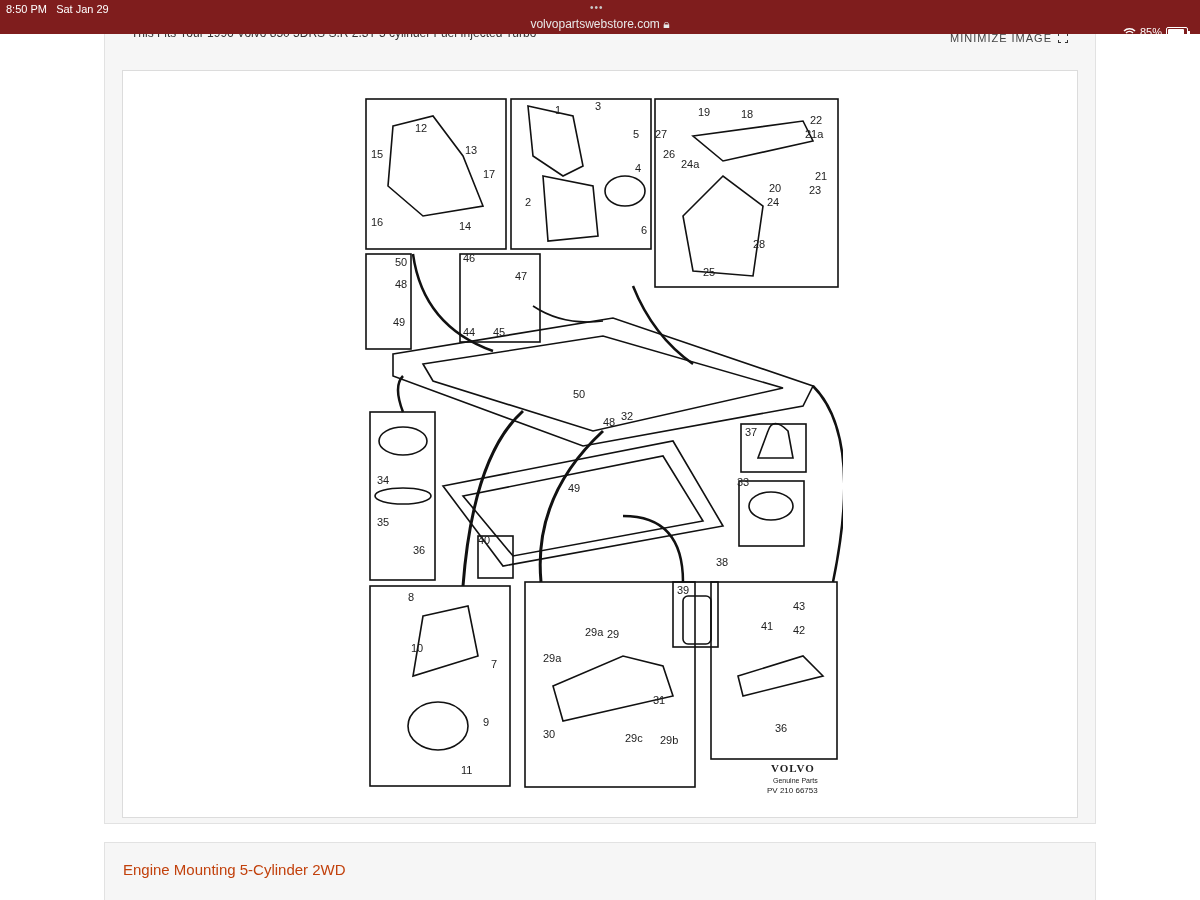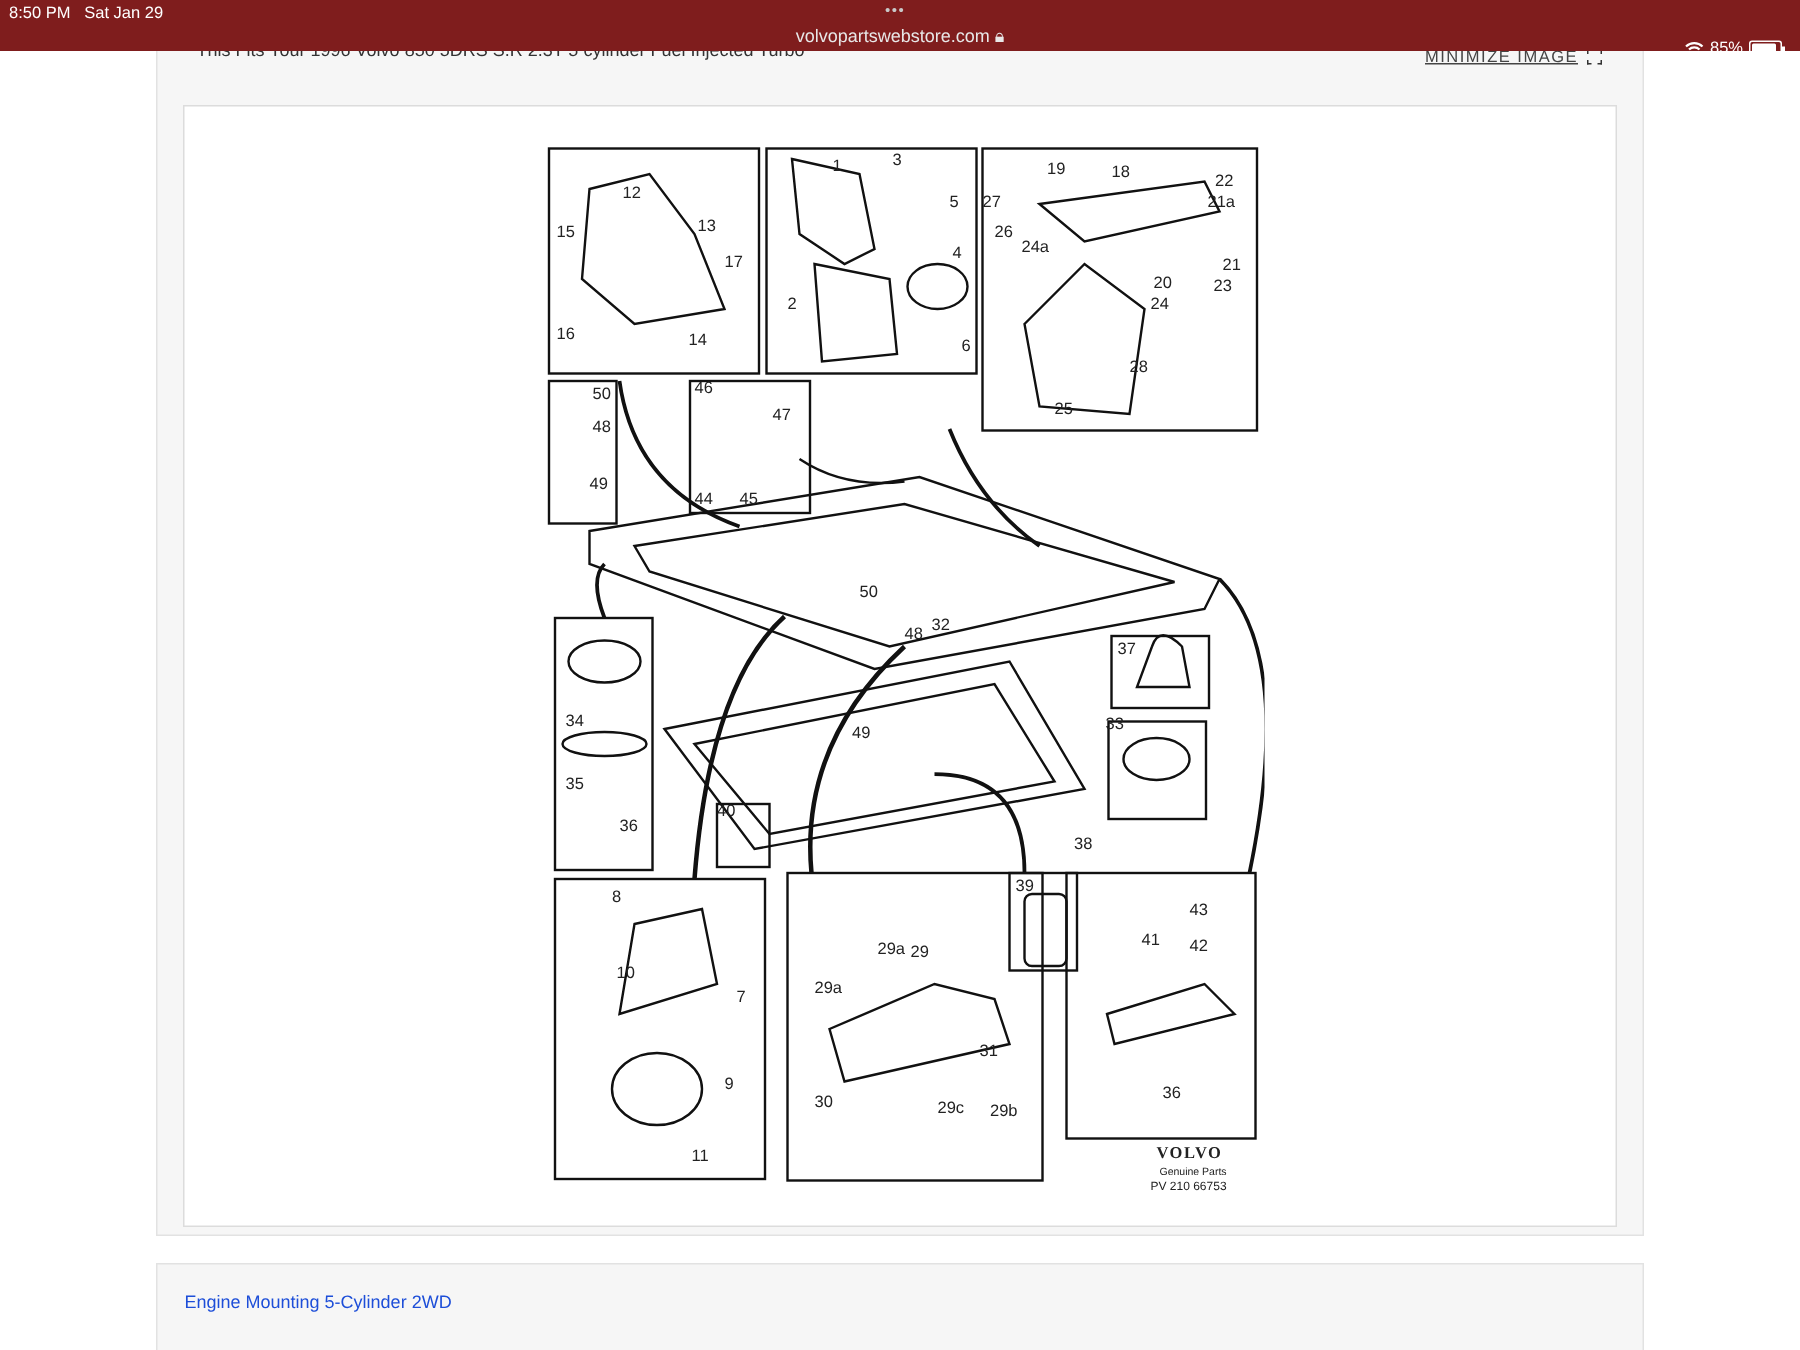--- a/index.html
+++ b/index.html
@@ -7,29 +7,29 @@
   .statusbar { position: absolute; left: 0; top: 0; width: 1200px; height: 34px; background: #7f1d1d; color: #fff; z-index: 5; }
   .sb-time { position: absolute; left: 6px; top: 3px; font-size: 11px; }
   .sb-dots { position: absolute; left: 590px; top: 2px; font-size: 10px; color: #c8c8c8; letter-spacing: 1px; }
   .sb-url { position: absolute; left: 0; width: 1200px; top: 17px; text-align: center; font-size: 12px; color: #e8e8e8; }
   .sb-right { position: absolute; right: 12px; top: 3px; font-size: 11px; display: flex; align-items: center; gap: 4px; margin-top: 23px; }
   .battery { width: 22px; height: 10px; border: 1px solid #fff; border-radius: 2px; position: relative; }
   .battery::before { content: ""; position: absolute; left: 1px; top: 1px; width: 16px; height: 6px; background: #fff; border-radius: 1px; }
   .battery::after { content: ""; position: absolute; right: -3px; top: 3px; width: 2px; height: 3px; background: #fff; }
   .page-card { position: absolute; left: 104px; top: 20px; width: 992px; height: 804px; background: #f6f6f6; border: 1px solid #e2e2e2; }
   .fit-text { position: absolute; left: 131px; top: 26px; font-size: 12px; color: #333; white-space: nowrap; }
-  .minimize { position: absolute; left: 950px; top: 32px; font-size: 11px; letter-spacing: 1px; color: #444; text-decoration: underline; cursor: pointer; display: flex; align-items: center; gap: 6px; }
+  .minimize { position: absolute; left: 950px; top: 32px; font-size: 11px; letter-spacing: 1px; color: #444; cursor: pointer; display: flex; align-items: center; gap: 6px; }
   .expand-icon { width: 10px; height: 10px; position: relative; }
   .expand-icon span { position: absolute; width: 3px; height: 3px; border-color: #333; border-style: solid; }
   .c1 { left:0; top:0; border-width: 1px 0 0 1px; } .c2 { right:0; top:0; border-width: 1px 1px 0 0; }
   .c3 { left:0; bottom:0; border-width: 0 0 1px 1px; } .c4 { right:0; bottom:0; border-width: 0 1px 1px 0; }
   .image-frame { position: absolute; left: 122px; top: 70px; width: 956px; height: 748px; background: #fff; border: 1px solid #dcdcdc; }
   .diagram { position: absolute; left: 240px; top: 25px; width: 480px; height: 700px; }
   .caption-card { position: absolute; left: 104px; top: 842px; width: 992px; height: 70px; background: #f6f6f6; border: 1px solid #e2e2e2; }
-  .caption { position: absolute; left: 18px; top: 18px; font-size: 12px; color: #1d4ed8; }
+  .caption { position: absolute; left: 18px; top: 18px; font-size: 15px; color: #c2410c; }
   svg text { font-family: "Liberation Sans", sans-serif; font-size: 11px; fill: #222; }
 </style>
 </head>
 <body>
 
 <div class="statusbar">
   <div class="sb-time"><span>8:50 PM</span>&nbsp;&nbsp;&nbsp;<span>Sat Jan 29</span></div>
   <div class="sb-dots">•••</div>
   <div class="sb-url"><span>volvopartswebstore.com</span> <span>🔒︎</span></div>
   <div class="sb-right">

